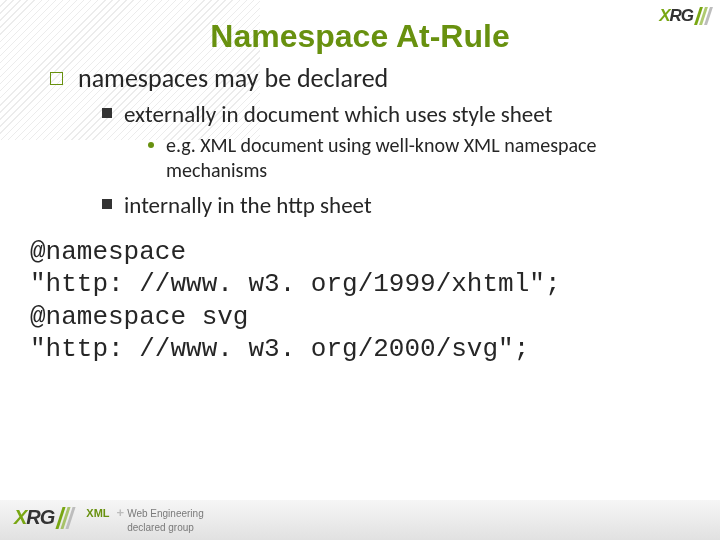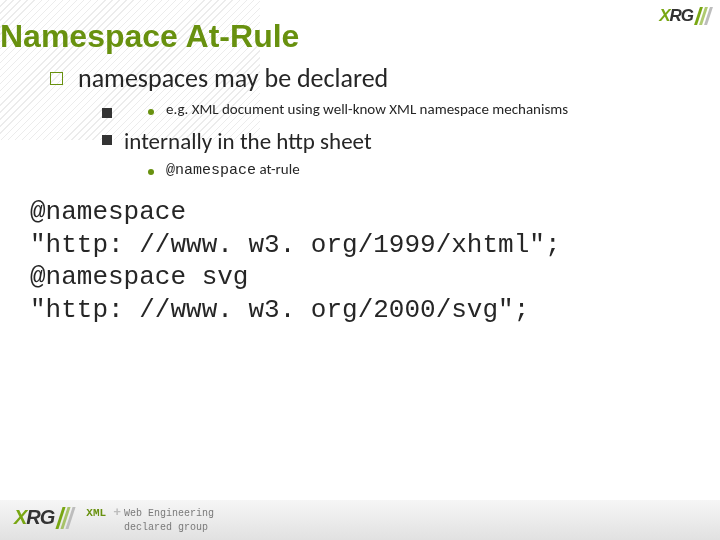--- a/index.html
+++ b/index.html
@@ -30,21 +30,21 @@
   }
   .logo-tr .stripes span{
     display:inline-block;width:3px;height:18px;margin-left:2px;
     transform:skewX(-18deg);
   }
   .logo-tr .stripes span:nth-child(1){background:#79a713}
   .logo-tr .stripes span:nth-child(2){background:#79a713;opacity:.6}
   .logo-tr .stripes span:nth-child(3){background:#bdbdbd}
   .title{
     position:relative;z-index:1;
-    text-align:left;
+    text-align:center;
     font-family:Arial,Helvetica,sans-serif;
     font-weight:700;
     color:#68910f;
     font-size:32px;
     padding-top:18px;
     margin:0 0 8px 0;
   }
   .content{
     position:relative;z-index:1;
     padding:0 26px 0 26px;
@@ -66,21 +66,21 @@
     font-size:23px;line-height:1.25;margin-top:4px;
   }
   .lvl2>li::before{
     content:"";position:absolute;left:8px;top:8px;
     width:10px;height:10px;background:#333;
   }
   
   .lvl3{margin-top:4px}
   .lvl3>li{
     padding-left:26px;position:relative;
-    font-size:15px;line-height:1.25;margin-top:2px;margin-bottom:2px;
+    font-size:20px;line-height:1.25;margin-top:2px;margin-bottom:2px;
   }
   .lvl3>li::before{
     content:"";position:absolute;left:8px;top:9px;
     width:6px;height:6px;border-radius:50%;background:#68910f;
   }
   .mono{font-family:"Courier New",Courier,monospace}
   .code-block{
     font-family:"Courier New",Courier,monospace;
     font-size:26px;line-height:1.25;
     padding:8px 0 0 4px;
@@ -102,21 +102,21 @@
   .footer .logo-bl .stripes{display:inline-block;vertical-align:-5px;margin-left:3px}
   .footer .logo-bl .stripes span{
     display:inline-block;width:3px;height:22px;margin-left:2px;
     transform:skewX(-18deg);
   }
   .footer .logo-bl .stripes span:nth-child(1){background:#79a713}
   .footer .logo-bl .stripes span:nth-child(2){background:#79a713;opacity:.6}
   .footer .logo-bl .stripes span:nth-child(3){background:#bdbdbd}
   .footer .sub{
     margin-left:14px;font-size:10px;color:#7a7a7a;line-height:1.1;
-    font-family:Liberation Mono, monospace;
+    font-family:Liberation Sans, sans-serif;
   }
   .footer .sub .xml{color:#68910f;font-weight:700;font-size:11px;margin-right:4px}
   .footer .sub .plus{color:#bdbdbd;font-weight:700;font-size:13px;margin:0 3px}
 </style>
 </head>
 <body>
 
 <div class="hatch"></div>
 
 <div class="logo-tr">
@@ -124,33 +124,29 @@
 </div>
 
 <h1 class="title">Namespace At-Rule</h1>
 
 <div class="content">
   <ul class="lvl1">
     <li>
       <span>namespaces may be declared</span>
       <ul class="lvl2">
         <li>
+          <span>externally in document which uses style sheet</span>
           <ul class="lvl3">
             <li>
               <span>e.g. XML document using well-know XML namespace mechanisms</span>
             </li>
           </ul>
         </li>
         <li>
           <span>internally in the http sheet</span>
-          <ul class="lvl3">
-            <li>
-              <span class="mono">@namespace</span><span> at-rule</span>
-            </li>
-          </ul>
         </li>
       </ul>
     </li>
   </ul>
   <div class="code-block">@namespace
 "http: //www. w3. org/1999/xhtml";
 @namespace svg
 "http: //www. w3. org/2000/svg";</div>
 </div>
 

